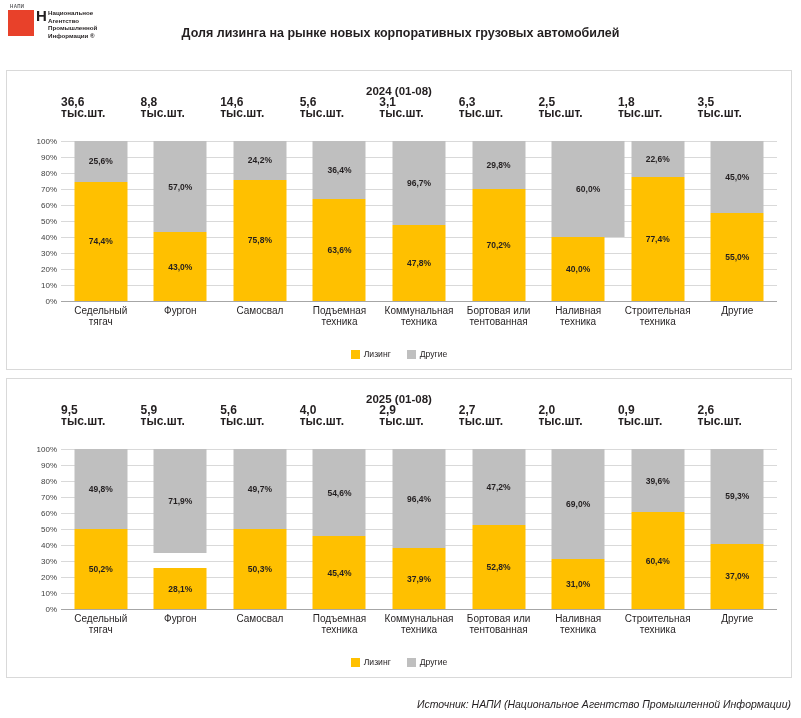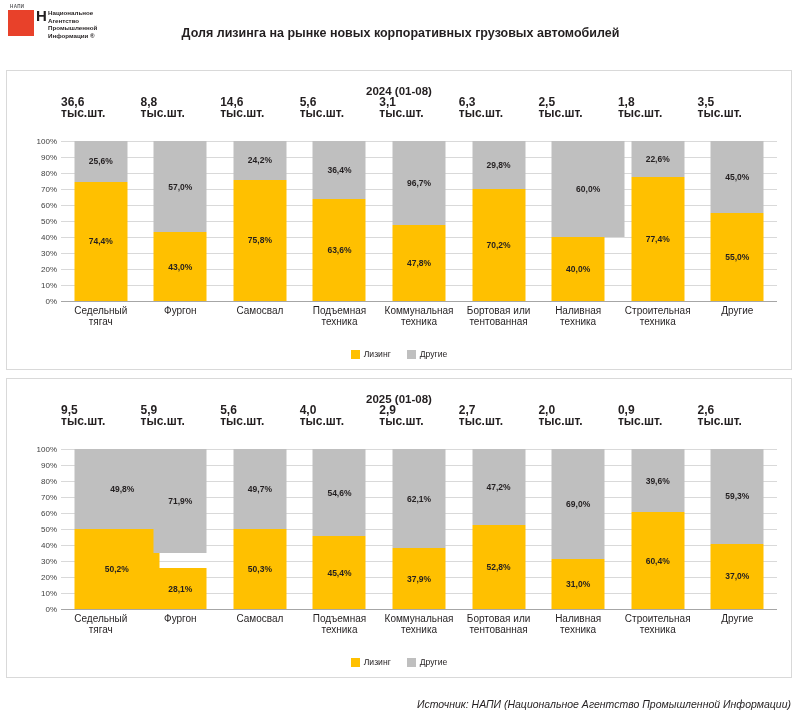--- a/index.html
+++ b/index.html
@@ -528,24 +528,24 @@
           <div class="gridline" style="top: 50%;"></div>
           <div class="gridline" style="top: 60%;"></div>
           <div class="gridline" style="top: 70%;"></div>
           <div class="gridline" style="top: 80%;"></div>
           <div class="gridline" style="top: 90%;"></div>
           <div class="axis-line" style="top: 100%;"></div>
         </div>
       <div class="bars">
           <div class="bar-col">
             <div class="bar-stack">
-              <div class="seg seg-lease" style="height: 50.2%; padding-left: 32px;">
+              <div class="seg seg-lease" style="height: 50.2%;">
                 <span class="seg-label">50,2%</span>
               </div>
-              <div class="seg seg-other" style="height: 49.8%; padding-left: 43px;">
+              <div class="seg seg-other" style="height: 49.8%;">
                 <span class="seg-label">49,8%</span>
               </div>
             </div>
           </div>
           <div class="bar-col">
             <div class="bar-stack">
               <div class="seg seg-lease" style="height: 28.1%; margin-top: 15px;">
                 <span class="seg-label">28,1%</span>
               </div>
               <div class="seg seg-other" style="height: 71.9%;">
@@ -572,21 +572,21 @@
                 <span class="seg-label">54,6%</span>
               </div>
             </div>
           </div>
           <div class="bar-col">
             <div class="bar-stack">
               <div class="seg seg-lease" style="height: 37.9%;">
                 <span class="seg-label">37,9%</span>
               </div>
               <div class="seg seg-other" style="height: 62.1%;">
-                <span class="seg-label">62,1%</span>
+                <span class="seg-label">96,4%</span>
               </div>
             </div>
           </div>
           <div class="bar-col">
             <div class="bar-stack">
               <div class="seg seg-lease" style="height: 52.8%;">
                 <span class="seg-label">52,8%</span>
               </div>
               <div class="seg seg-other" style="height: 47.2%;">
                 <span class="seg-label">47,2%</span>

